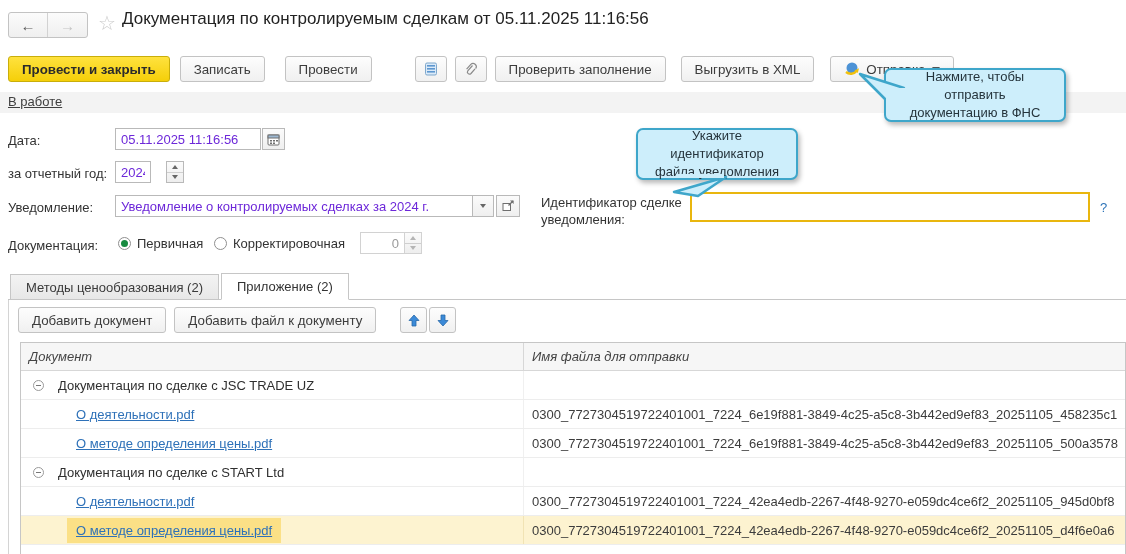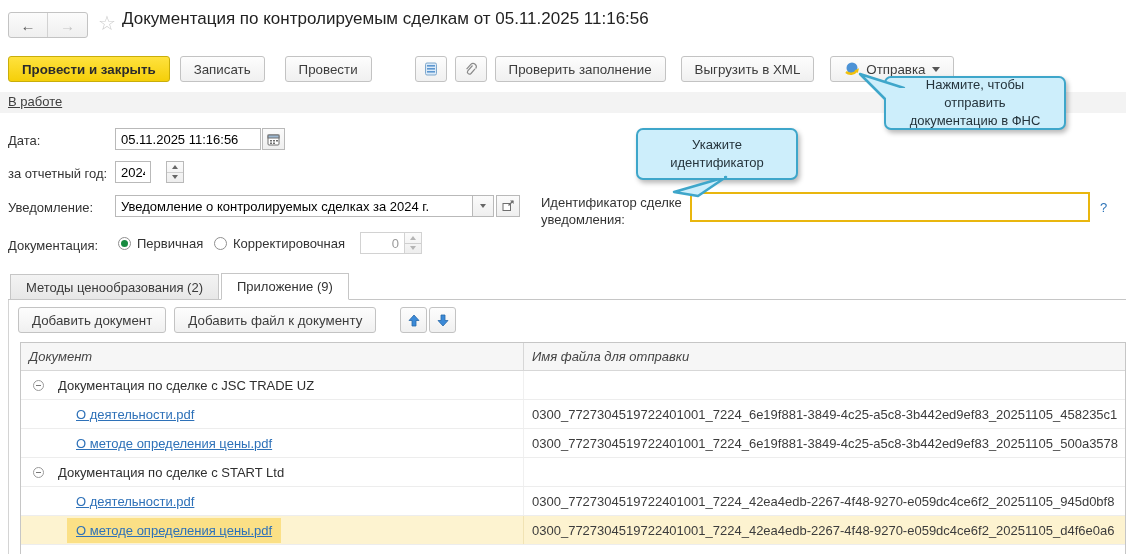--- a/index.html
+++ b/index.html
@@ -22,21 +22,21 @@
   .btn-primary { background:linear-gradient(#ffe23e,#f5cf09); border-color:#c9ae0a; font-weight:bold; color:#2b2b2b; }
   .iconbtn { width:32px; padding:0; }
   .caret { width:0; height:0; border-left:4px solid transparent; border-right:4px solid transparent; border-top:5px solid #555; margin-left:7px; }
 
   
   .statusband { position:absolute; left:0; top:92px; width:1126px; height:21px; background:#f3f3f3; }
   .statuslink { position:absolute; left:8px; top:2px; color:#404040; text-decoration:underline; cursor:pointer; }
 
   
   .flabel { position:absolute; color:#333; white-space:nowrap; }
-  .field { position:absolute; height:22px; border:1px solid #b9b9b9; background:#fff; padding:0 5px; font-family:inherit; font-size:13px; color:#000000; }
+  .field { position:absolute; height:22px; border:1px solid #b9b9b9; background:#fff; padding:0 5px; font-family:inherit; font-size:13px; color:#6d28d9; }
   .sqbtn { position:absolute; height:22px; border:1px solid #b9b9b9; background:linear-gradient(#fbfbfb,#efefef); display:flex; align-items:center; justify-content:center; }
   .spin { position:absolute; width:18px; height:22px; border:1px solid #b9b9b9; background:linear-gradient(#fbfbfb,#eee); display:flex; flex-direction:column; }
   .spin div { flex:1; display:flex; align-items:center; justify-content:center; }
   .spin div:first-child { border-bottom:1px solid #cfcfcf; }
   .tri-up { width:0;height:0;border-left:3px solid transparent;border-right:3px solid transparent;border-bottom:4px solid #666; }
   .tri-dn { width:0;height:0;border-left:3px solid transparent;border-right:3px solid transparent;border-top:4px solid #666; }
   .radio { width:13px; height:13px; border:1px solid #8f8f8f; border-radius:50%; background:#fff; display:inline-block; position:relative; flex:none; }
   .radio.checked::after { content:""; position:absolute; left:2px; top:2px; width:7px; height:7px; border-radius:50%; background:#168a3f; }
   .radiorow { position:absolute; display:flex; align-items:center; gap:6px; }
   .helpmark { position:absolute; color:#2e74b8; }
@@ -187,21 +187,21 @@
         <span class="tri-up" style="border-bottom-color:#b5b5b5;"></span>
       </div>
     <div>
         <span class="tri-dn" style="border-top-color:#b5b5b5;"></span>
       </div>
   </div>
 
   <div class="tabline"></div>
   <div class="tabs">
     <div class="tab inactive">Методы ценообразования (2)</div>
-    <div class="tab active">Приложение (9)</div>
+    <div class="tab active">Приложение (2)</div>
   </div>
   <div class="groupedge"></div>
 
   <div class="gridbar">
     <button class="btn" style="min-width:139px;">Добавить документ</button>
     <button class="btn" style="margin-left:8px; min-width:185px;">Добавить файл к документу</button>
     <button class="btn iconbtn" style="margin-left:24px; width:27px;">
       <svg width="12" height="13" viewBox="0 0 12 13">
           <polygon points="6,1 11,6.5 8,6.5 8,12 4,12 4,6.5 1,6.5" fill="#3b8ad8" stroke="#2a6aa8" stroke-width="0.8"></polygon>
         </svg>
@@ -267,30 +267,31 @@
         <span class="curcell">
           <a class="doclink">О методе определения цены.pdf</a>
         </span>
       </div>
       <div class="cell fname">
           <span>0300_7727304519722401001_7224_42ea4edb-2267-4f48-9270-e059dc4ce6f2_20251105_d4f6e0a6</span>
         </div>
     </div>
   </div>
 
-  <div class="callout" style="left:884px; top:76px; width:182px; height:54px;">
+  <div class="callout" style="left:884px; top:68px; width:182px; height:54px;">
     <span>Нажмите, чтобы отправить</span>
     <span>документацию в ФНС</span>
   </div>
   <svg class="tail" style="left:852px; top:66px;" width="56" height="44">
     <polygon points="8,8 36,36 52,22" fill="#cdeefb" stroke="#3ea6ca" stroke-width="2.5" stroke-linejoin="round"></polygon>
     <rect x="34" y="22" width="20" height="18" fill="#cdeefb"></rect>
   </svg>
 
   <div class="callout" style="left:636px; top:128px; width:162px; height:52px;">
     <span>Укажите идентификатор</span>
+    <span>файла уведомления</span>
   </div>
   <svg class="tail" style="left:664px; top:174px;" width="72" height="24">
     <polygon points="10,18 34,22 62,3" fill="#cdeefb" stroke="#3ea6ca" stroke-width="2.5" stroke-linejoin="round"></polygon>
     <rect x="12" y="0" width="48" height="4" fill="#cdeefb"></rect>
   </svg>
 
 </div>
 
 </body></html>

